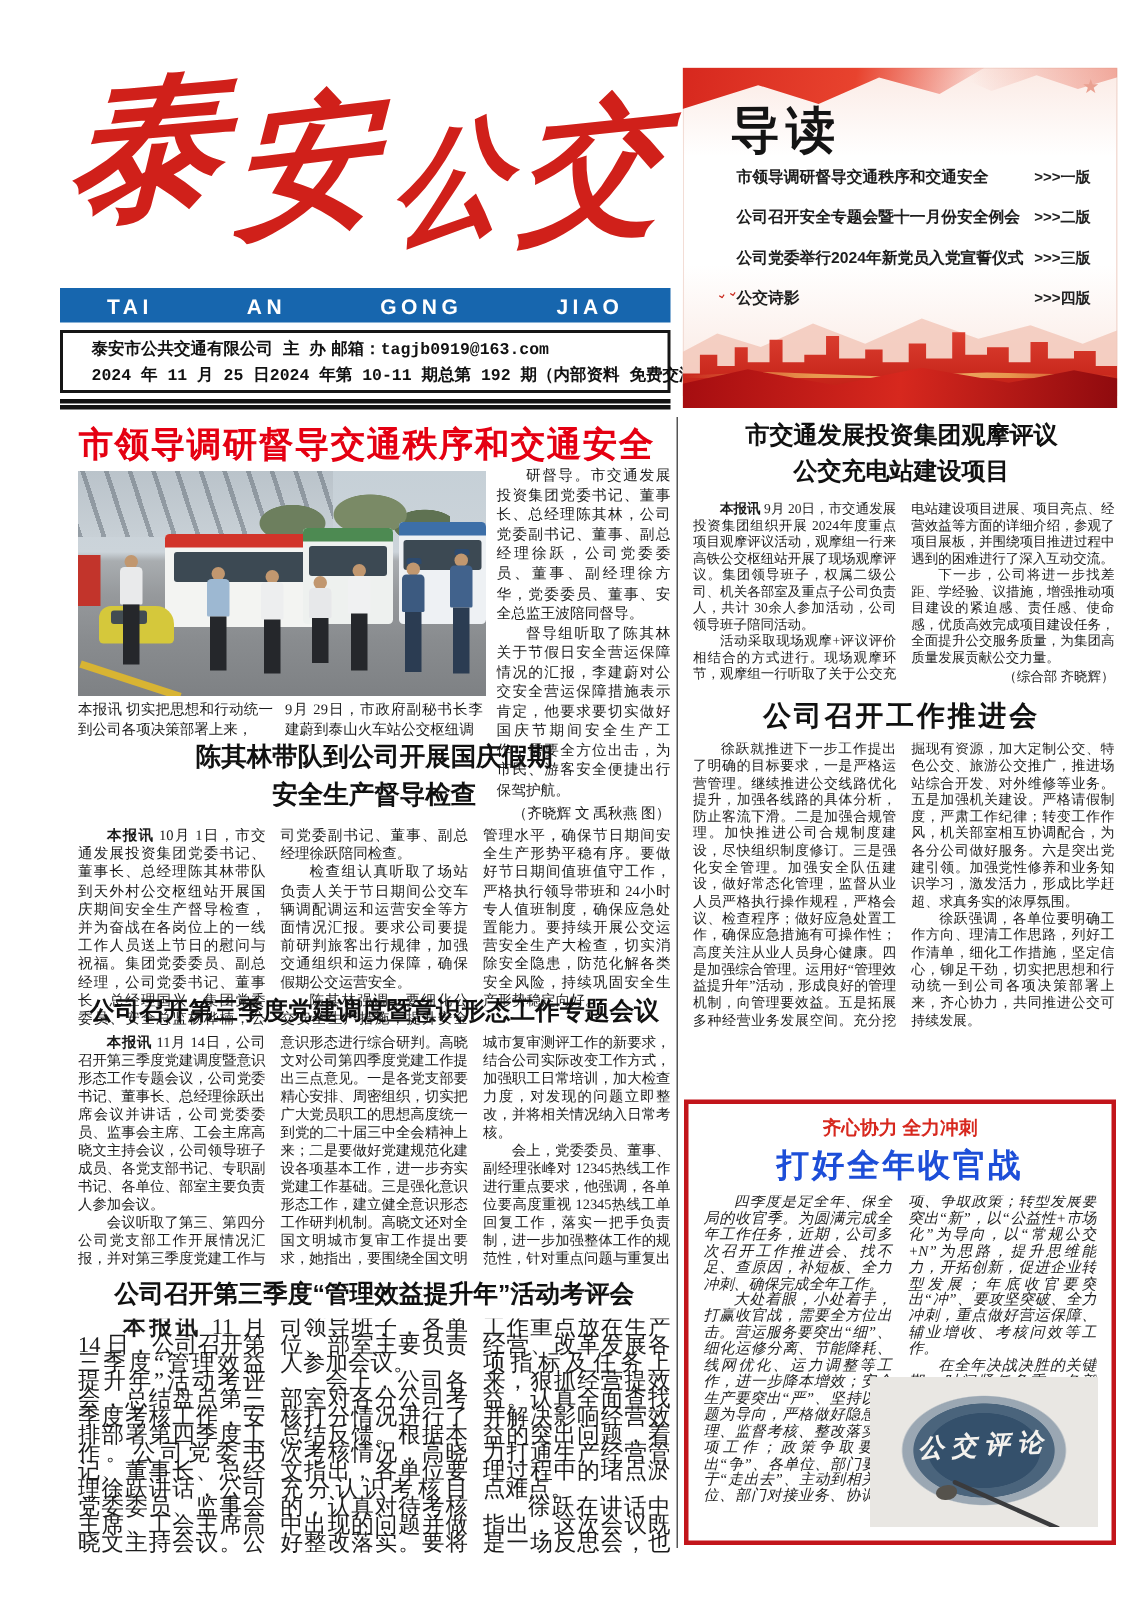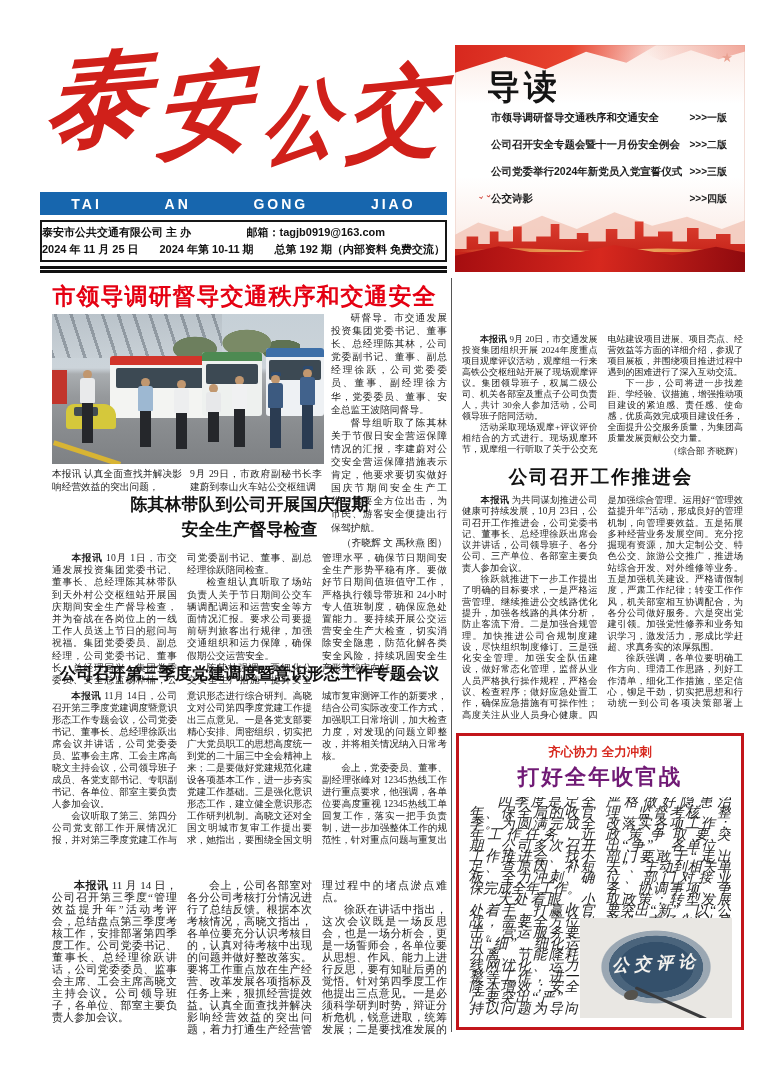--- a/index.html
+++ b/index.html
@@ -9,23 +9,23 @@
   
   .callig{display:flex;justify-content:space-around;align-items:flex-start;color:#d0201a;
           font-family:"DejaVu Serif",serif;font-style:italic;font-weight:bold;}
   .callig span{display:inline-block;line-height:1;}
   .cg0{font-size:104px;transform:rotate(-5deg) skewX(-6deg);}
   .cg1{font-size:96px;transform:rotate(-7deg) skewX(-8deg) translateY(16px);}
   .cg2{font-size:82px;transform:rotate(-12deg) skewX(-10deg) translateY(34px);}
   .cg3{font-size:96px;transform:rotate(-6deg) skewX(-8deg) translateY(18px);}
   .latinbar{background:#1766ae;color:#fff;display:flex;justify-content:space-around;align-items:center;
             font-family:"Liberation Sans",sans-serif;font-size:14px;font-weight:bold;letter-spacing:3px;}
-  .infobox{border:2px solid #161616;box-sizing:border-box;font-family:Liberation Sans, sans-serif;
+  .infobox{border:2px solid #161616;box-sizing:border-box;font-family:Liberation Mono, monospace;
            font-size:11px;font-weight:bold;color:#111;display:flex;flex-direction:column;justify-content:space-evenly;
-           padding:1px 0;}
+           padding:1px 19px;}
   .inforow{display:flex;justify-content:space-between;white-space:nowrap;}
   .dblrule{border-top:3px solid #111;border-bottom:3px solid #111;height:7px;box-sizing:border-box;}
   
   .daodu{background:linear-gradient(180deg,#fbeae4 0%,#ffffff 26%,#ffffff 58%,#f9e4dc 100%);
          overflow:hidden;box-shadow:0 0 0 1px #f3ddd6 inset;}
   .dd-flag{position:absolute;top:0;left:0;width:252px;height:42px;
            background:linear-gradient(100deg,#d7281e 0%,#e8432e 45%,rgba(232,67,46,0) 82%);
            clip-path:polygon(0 0,80% 0,68% 42%,52% 16%,36% 58%,20% 28%,0 66%);}
   .dd-flag2{position:absolute;top:0;right:0;width:120px;height:26px;opacity:.55;
            background:linear-gradient(260deg,#e8705d 0%,rgba(232,112,93,0) 80%);
@@ -83,23 +83,23 @@
   .person{position:absolute;display:flex;flex-direction:column;align-items:center;}
   .p-cap{width:10px;height:4px;border-radius:2px 2px 0 0;background:#2d4a6e;margin-bottom:-1px;}
   .p-head{width:9px;height:9px;border-radius:50%;background:#c1976f;}
   .p-torso{width:15px;height:25px;border-radius:3px 3px 1px 1px;margin-top:-1px;}
   .p-legs{width:11px;height:32px;background:#25272b;}
   .laneline{position:absolute;left:0;bottom:8px;width:70px;height:5px;background:#d8b433;transform:rotate(18deg);}
   
   .commentary{border:3px solid #c2151b;box-sizing:border-box;padding:6px 10px;background:#fff;}
   .cm-kicker{color:#d7281e;font-family:"Liberation Sans",sans-serif;font-weight:bold;font-size:12.5px;
              text-align:center;margin-top:2px;}
-  .cm-title{color:#701a75;font-family:"Liberation Sans",sans-serif;font-weight:bold;font-size:21.5px;
+  .cm-title{color:#1d4ed8;font-family:"Liberation Sans",sans-serif;font-weight:bold;font-size:21.5px;
             text-align:center;letter-spacing:2px;margin-top:1px;}
-  .cm-body{margin-top:6px;column-count:2;column-gap:11px;font-size:14px;line-height:10.9px;
+  .cm-body{margin-top:6px;column-count:2;column-gap:11px;font-size:10px;line-height:10.9px;
            font-style:italic;text-align:justify;overflow:hidden;height:222px;}
   .cm-body p{margin:0;text-indent:2em;}
   .stamp{position:absolute;right:9px;bottom:9px;width:152px;height:100px;background:#e9e7e3;overflow:hidden;}
   .stamp .blob{position:absolute;left:12px;top:6px;width:128px;height:86px;background:
       radial-gradient(ellipse 60px 40px at 50% 50%,#34506b 0 62%,#4a647c 63% 78%,rgba(90,115,140,.55) 79% 90%,transparent 92%);
       border-radius:58% 42% 55% 45% / 48% 60% 40% 55%;filter:blur(.4px);}
   .stamp .txt{position:absolute;left:0;right:0;top:34px;text-align:center;color:#f4f2ee;
       font-family:"DejaVu Serif",serif;font-style:italic;font-weight:bold;font-size:17px;
       letter-spacing:5px;transform:rotate(-3deg);}
   .stamp .brush{position:absolute;left:52px;bottom:14px;width:78px;height:2.5px;background:#3a3b3d;
@@ -227,21 +227,21 @@
     </div>
     <div class="person" style="left:248px;top:52px;">
       <div class="p-cap"></div>
         <div class="p-head"></div>
         <div class="p-torso" style="background:#41628c;height:28px;"></div>
         <div class="p-legs" style="height:44px;background:#2b3c52;"></div>
     </div>
   </div>
 
   <div class="abs cap" style="left:52px;top:468px;width:130px;height:30px;">
-    <p style="margin:0;"><b></b><span>本报讯 认真全面查找并解决影响经营效益的突出问题，</span></p>
+    <p style="margin:0;"><b></b><span>本报讯 切实把思想和行动统一到公司各项决策部署上来，</span></p>
   </div>
   <div class="abs cap" style="left:190px;top:468px;width:132px;height:30px;">
     <p style="margin:0;">9月 29日，市政府副秘书长李建蔚到泰山火车站公交枢纽调</p>
   </div>
 
   <div class="abs sidecol" style="left:331px;top:311px;width:116px;height:264px;">
     <p>研督导。市交通发展投资集团党委书记、董事长、总经理陈其林，公司党委副书记、董事、副总经理徐跃，公司党委委员、董事、副经理徐方华，党委委员、董事、安全总监王波陪同督导。</p>
       <p>督导组听取了陈其林关于节假日安全营运保障情况的汇报，李建蔚对公交安全营运保障措施表示肯定，他要求要切实做好国庆节期间安全生产工作，需要全方位出击，为市民、游客安全便捷出行保驾护航。</p>
       <p class="byline">（齐晓辉 文 禹秋燕 图）</p>
   </div>
@@ -256,36 +256,40 @@
       <p>陈其林强调，要细化公交安全生产措施，提升安全管理水平，确保节日期间安全生产形势平稳有序。要做好节日期间值班值守工作，严格执行领导带班和 24小时专人值班制度，确保应急处置能力。要持续开展公交运营安全生产大检查，切实消除安全隐患，防范化解各类安全风险，持续巩固安全生产形势稳定向好。</p>
   </div>
 
   <div class="abs hl-black" style="left:52px;top:663px;width:395px;font-size:16.5px;">公司召开第三季度党建调度暨意识形态工作专题会议</div>
   <div class="abs body-cols cols3" style="left:52px;top:690px;width:395px;height:160px;font-size:9.6px;line-height:12px;">
     <p><b>本报讯</b> 11月 14日，公司召开第三季度党建调度暨意识形态工作专题会议，公司党委书记、董事长、总经理徐跃出席会议并讲话，公司党委委员、监事会主席、工会主席高晓文主持会议，公司领导班子成员、各党支部书记、专职副书记、各单位、部室主要负责人参加会议。</p>
       <p>会议听取了第三、第四分公司党支部工作开展情况汇报，并对第三季度党建工作与意识形态进行综合研判。高晓文对公司第四季度党建工作提出三点意见。一是各党支部要精心安排、周密组织，切实把广大党员职工的思想高度统一到党的二十届三中全会精神上来；二是要做好党建规范化建设各项基本工作，进一步夯实党建工作基础。三是强化意识形态工作，建立健全意识形态工作研判机制。高晓文还对全国文明城市复审工作提出要求，她指出，要围绕全国文明城市复审测评工作的新要求，结合公司实际改变工作方式，加强职工日常培训，加大检查力度，对发现的问题立即整改，并将相关情况纳入日常考核。</p>
       <p>会上，党委委员、董事、副经理张峰对 12345热线工作进行重点要求，他强调，各单位要高度重视 12345热线工单回复工作，落实一把手负责制，进一步加强整体工作的规范性，针对重点问题与重复出现问题，进一步加强职工培训工作。</p>
   </div>
 
-  <div class="abs body-cols cols3" style="left:52px;top:879px;width:395px;height:158px;font-size:11px;line-height:12px;">
+  <div class="abs hl-black" style="left:52px;top:852px;width:395px;font-size:16.5px;">公司召开第三季度“管理效益提升年”活动考评会</div>
+  <div class="abs body-cols cols3" style="left:52px;top:879px;width:395px;height:158px;font-size:15px;line-height:12px;">
     <p><b>本报讯</b> 11 月 14 日，公司召开第三季度“管理效益提升年”活动考评会，总结盘点第三季度考核工作，安排部署第四季度工作。公司党委书记、董事长、总经理徐跃讲话，公司党委委员、监事会主席、工会主席高晓文主持会议。公司领导班子，各单位、部室主要负责人参加会议。</p>
       <p>会上，公司各部室对各分公司考核打分情况进行了总结反馈。根据本次考核情况，高晓文指出，各单位要充分认识考核目的，认真对待考核中出现的问题并做好整改落实。要将工作重点放在生产经营、改革发展各项指标及任务上来，狠抓经营提效益。认真全面查找并解决影响经营效益的突出问题，着力打通生产经营管理过程中的堵点淤点难点。</p>
       <p>徐跃在讲话中指出，这次会议既是一场反思会，也是一场分析会，更是一场誓师会，各单位要从思想、作风、能力上进行反思，要有知耻后勇的觉悟。针对第四季度工作他提出三点意见。一是必须科学研判时势，辩证分析危机，锐意进取，统筹发展；二是要找准发展的方向，充分把握发展机遇，积极拓展各项业务，进一步实现经营效益提速提质增效。三是不仅要有敢打敢拼的勇气，也要有能拼善赢的锐气。各单位要坚决扛起稳增长、促发展的重大责任，担当实干，创先争优，全力推动各项工作落到实处。</p>
   </div>
 
+  <div class="abs hl-black" style="left:458px;top:279px;width:286px;font-size:16px;line-height:1.5;">
+    <div>市交通发展投资集团观摩评议</div>
+    <div>公交充电站建设项目</div>
+  </div>
   <div class="abs body-cols cols2" style="left:462px;top:334px;width:281px;height:128px;font-size:9px;line-height:11px;">
     <p><b>本报讯</b> 9月 20日，市交通发展投资集团组织开展 2024年度重点项目观摩评议活动，观摩组一行来高铁公交枢纽站开展了现场观摩评议。集团领导班子，权属二级公司、机关各部室及重点子公司负责人，共计 30余人参加活动，公司领导班子陪同活动。</p>
       <p>活动采取现场观摩+评议评价相结合的方式进行。现场观摩环节，观摩组一行听取了关于公交充电站建设项目进展、项目亮点、经营效益等方面的详细介绍，参观了项目展板，并围绕项目推进过程中遇到的困难进行了深入互动交流。</p>
       <p>下一步，公司将进一步找差距、学经验、议措施，增强推动项目建设的紧迫感、责任感、使命感，优质高效完成项目建设任务，全面提升公交服务质量，为集团高质量发展贡献公交力量。</p>
       <p class="byline">（综合部 齐晓辉）</p>
   </div>
 
   <div class="abs hl-black" style="left:458px;top:464px;width:286px;font-size:18.5px;letter-spacing:2px;">公司召开工作推进会</div>
   <div class="abs body-cols cols2" style="left:462px;top:495px;width:281px;height:235px;">
-    <p><b>本报讯</b> 为共同谋划推进公司健康可持续发展，10月 23日，公司召开工作推进会，公司党委书记、董事长、总经理徐跃出席会议并讲话，公司领导班子、各分公司、三产单位、各部室主要负责人参加会议。</p>
       <p>徐跃就推进下一步工作提出了明确的目标要求，一是严格运营管理。继续推进公交线路优化提升，加强各线路的具体分析，防止客流下滑。二是加强合规管理。加快推进公司合规制度建设，尽快组织制度修订。三是强化安全管理。加强安全队伍建设，做好常态化管理，监督从业人员严格执行操作规程，严格会议、检查程序；做好应急处置工作，确保应急措施有可操作性；高度关注从业人员身心健康。四是加强综合管理。运用好“管理效益提升年”活动，形成良好的管理机制，向管理要效益。五是拓展多种经营业务发展空间。充分挖掘现有资源，加大定制公交、特色公交、旅游公交推广，推进场站综合开发、对外维修等业务。五是加强机关建设。严格请假制度，严肃工作纪律；转变工作作风，机关部室相互协调配合，为各分公司做好服务。六是突出党建引领。加强党性修养和业务知识学习，激发活力，形成比学赶超、求真务实的浓厚氛围。</p>
       <p>徐跃强调，各单位要明确工作方向、理清工作思路，列好工作清单，细化工作措施，坚定信心，铆足干劲，切实把思想和行动统一到公司各项决策部署上来，齐心协力，共同推进公交可持续发展。</p>
   </div>
 
   <div class="abs commentary" style="left:456px;top:733px;width:288px;height:297px;">
     <div class="cm-kicker">齐心协力 全力冲刺</div>
     <div class="cm-title">打好全年收官战</div>
     <div class="cm-body">
       <p>四季度是定全年、保全局的收官季。为圆满完成全年工作任务，近期，公司多次召开工作推进会、找不足、查原因，补短板、全力冲刺、确保完成全年工作。</p>
         <p>大处着眼，小处着手，打赢收官战，需要全方位出击。营运服务要突出“细”、细化运修分离、节能降耗、线网优化、运力调整等工作，进一步降本增效；安全生产要突出“严”、坚持以问题为导向，严格做好隐患治理、监督考核、整改落实各项工作；政策争取要突出“争”、各单位、部门要敢于“走出去”、主动到相关单位、部门对接业务、协调事项、争取政策；转型发展要突出“新”，以“公益性+市场化”为导向，以“常规公交+N”为思路，提升思维能力，开拓创新，促进企业转型发展；年底收官要突出“冲”、要攻坚突破、全力冲刺，重点做好营运保障、辅业增收、考核问效等工作。</p>

